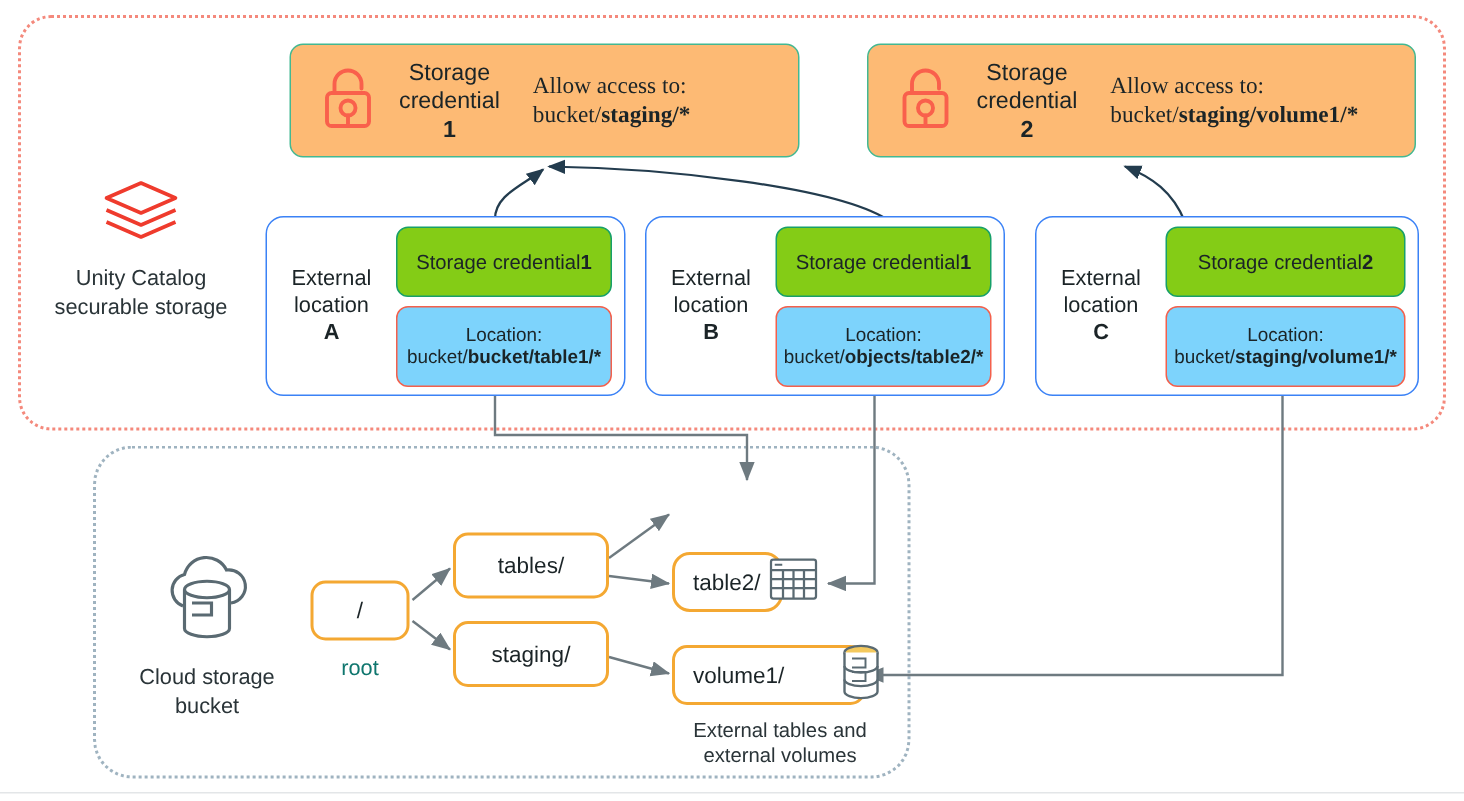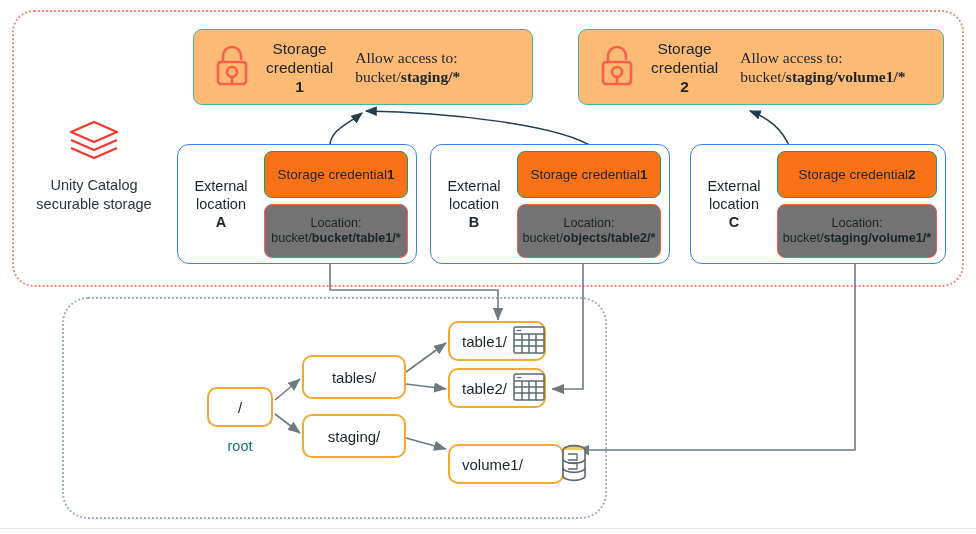--- a/index.html
+++ b/index.html
@@ -49,27 +49,27 @@
   .extloc-label{
     width:86px;flex:0 0 auto;text-align:center;
     font-size:14.5px;line-height:18px;color:#1b2427;
   }
   .extloc-label b{display:block;font-weight:bold;}
   .extloc-stack{
     flex:1 1 auto;display:flex;flex-direction:column;gap:6px;
     padding-right:8px;
   }
   .chip-cred{
-    background:#f97316;border:1.6px solid #17a06a;border-radius:8px;
+    background:#84cc16;border:1.6px solid #17a06a;border-radius:8px;
     height:45px;display:flex;align-items:center;justify-content:center;
     font-size:13.5px;color:#1b2427;
   }
   .chip-cred b{font-weight:bold;}
   .chip-loc{
-    background:#737373;border:1.6px solid #f4604c;border-radius:8px;
+    background:#7dd3fc;border:1.6px solid #f4604c;border-radius:8px;
     height:52px;display:flex;flex-direction:column;align-items:center;
     justify-content:center;font-size:12.6px;line-height:15px;color:#1b2427;
     text-align:center;
   }
   .chip-loc b{font-weight:bold;}
 
   
   .legend{position:absolute;text-align:center;}
   .legend-text{font-size:14.5px;line-height:19px;color:#2a3438;margin-top:8px;}
 
@@ -229,77 +229,80 @@
         <span>Storage credential </span>
           <b>2</b>
       </div>
       <div class="chip-loc">
         <span>Location:</span>
         <span><span>bucket/</span><b>staging/volume1/*</b></span>
       </div>
     </div>
   </div>
 
+  <div class="legend" style="left:58px;top:368px;width:160px;">
+    <span>
+      <svg width="72" height="62" viewBox="0 0 72 62" fill="none" stroke="#5a6a72" stroke-width="2.1">
+        <path d="M20 36 a11 11 0 0 1 1 -21 a15 15 0 0 1 28 -3 a11 11 0 0 1 3 22"></path>
+        <ellipse cx="36" cy="25" rx="15" ry="5.5"></ellipse>
+        <path d="M21 25 v26 a15 5.5 0 0 0 30 0 V25"></path>
+        <path d="M26 34 h13 v8 h-13"></path>
+      </svg>
+    </span>
+    <div class="legend-text">
+      <span>Cloud storage</span><br>
+      <span>bucket</span>
+    </div>
+  </div>
 
   <div class="node" style="left:207px;top:387px;width:66px;height:40px;">
     <span>/</span>
   </div>
   <div class="node-caption" style="left:207px;top:437px;width:66px;">
     <span>root</span>
   </div>
 
   <div class="node" style="left:302px;top:355px;width:104px;height:44px;">
     <span>tables/</span>
   </div>
 
   <div class="node" style="left:302px;top:414px;width:104px;height:44px;">
     <span>staging/</span>
   </div>
 
-  <div class="node with-icon" style="left:448px;top:321px;width:98px;height:40px;">
-    <span>table1/</span>
-    <span>
-      <svg width="34" height="30" viewBox="0 0 34 30" fill="none" stroke="#5a6a72" stroke-width="1.5">
-        <rect x="2" y="2" width="30" height="26" rx="1.5" fill="#ffffff"></rect>
-        <path d="M2 9 h30"></path>
-          <path d="M2 15 h30"></path>
-          <path d="M2 21 h30"></path>
-        <path d="M10 9 v19"></path>
-          <path d="M17 9 v19"></path>
-          <path d="M24 9 v19"></path>
-        <path d="M4.5 5.5 h5" stroke-width="1.2"></path>
-      </svg>
-    </span>
-  </div>
-
-  <div class="node with-icon" style="left:448px;top:368px;width:98px;height:40px;">
+
+  <div class="node with-icon" style="left:448px;top:368px;width:74px;height:40px;border-radius:12px;">
     <span>table2/</span>
     <span>
       <svg width="34" height="30" viewBox="0 0 34 30" fill="none" stroke="#5a6a72" stroke-width="1.5">
         <rect x="2" y="2" width="30" height="26" rx="1.5" fill="#ffffff"></rect>
         <path d="M2 9 h30"></path>
           <path d="M2 15 h30"></path>
           <path d="M2 21 h30"></path>
         <path d="M10 9 v19"></path>
           <path d="M17 9 v19"></path>
           <path d="M24 9 v19"></path>
         <path d="M4.5 5.5 h5" stroke-width="1.2"></path>
       </svg>
     </span>
   </div>
 
-  <div class="node with-icon" style="left:448px;top:444px;width:116px;height:40px;gap:34px;">
+  <div class="node with-icon" style="left:448px;top:430px;width:129px;height:40px;gap:34px;">
     <span>volume1/</span>
     <span style="margin-left:2px;">
       <svg width="30" height="38" viewBox="0 0 30 38" fill="none" stroke="#5a6a72" stroke-width="1.6">
         <ellipse cx="15" cy="6" rx="11" ry="4.4" fill="#f4c95d"></ellipse>
         <path d="M4 6 v26 a11 4.4 0 0 0 22 0 V6" fill="#ffffff"></path>
         <path d="M4 15 a11 4.4 0 0 0 22 0"></path>
         <path d="M4 24 a11 4.4 0 0 0 22 0"></path>
         <path d="M9 10 h9 v6 h-9" stroke-width="1.3"></path>
         <path d="M9 19 h9 v6 h-9" stroke-width="1.3"></path>
       </svg>
     </span>
   </div>
 
+  <div class="caption-2line" style="left:430px;top:478px;width:180px;">
+    <span>External tables and</span><br>
+    <span>external volumes</span>
+  </div>
 
   <div class="bottom-rule"></div>
 </div>
 
 </body></html>

